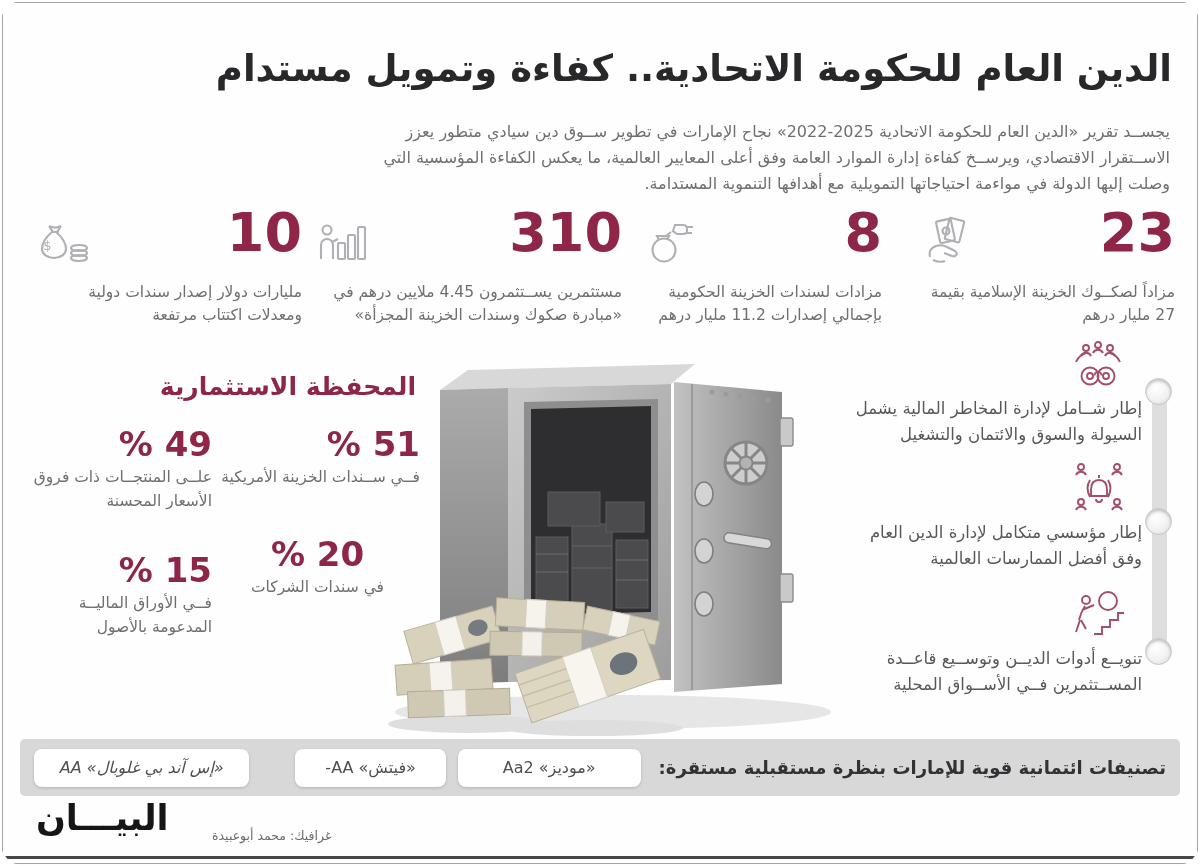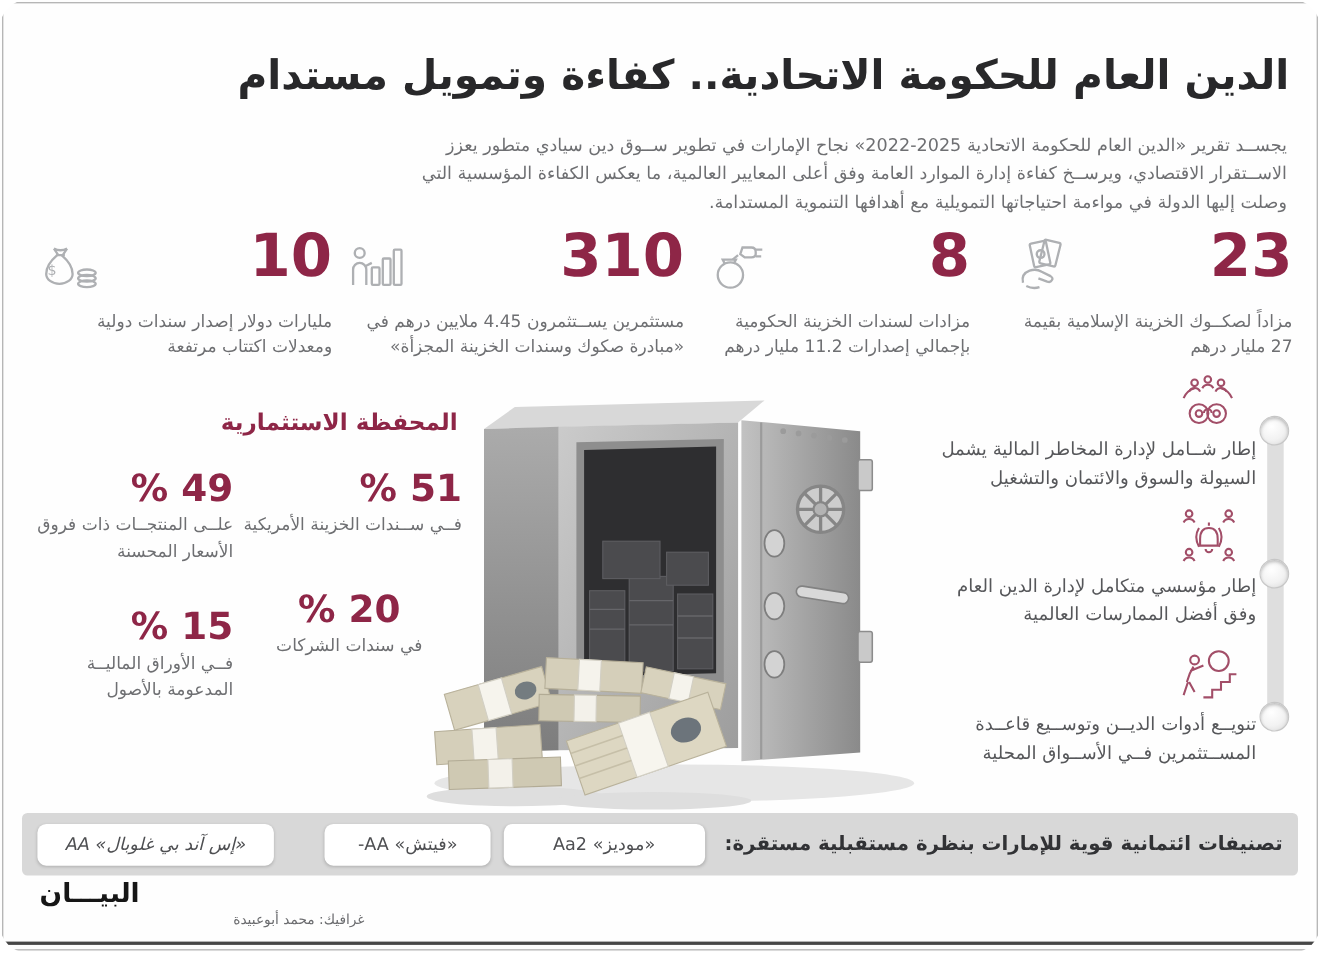--- a/index.html
+++ b/index.html
@@ -17,21 +17,21 @@
   .stat-head{display:flex;justify-content:space-between;align-items:flex-start;padding-left:8px;}
   .stat-value{font-size:54px;font-weight:bold;color:#8e2647;line-height:0.95;}
   .stat-icon{margin-top:8px;flex:0 0 auto;}
   .stat-label{margin-top:12px;font-size:15.5px;line-height:1.5;color:#6e6f72;text-align:right;}
   #stat-0{right:25px;width:260px;}
   #stat-1{right:318px;width:245px;}
   #stat-2{right:578px;width:315px;}
   #stat-3{right:898px;width:272px;}
 
   .portfolio-title{position:absolute;top:372px;right:784px;direction:rtl;text-align:right;
-                   font-size:21px;font-weight:bold;color:#8e2647;}
+                   font-size:25px;font-weight:bold;color:#8e2647;}
   .pct{position:absolute;direction:rtl;text-align:right;}
   .pct-value{font-size:34px;font-weight:bold;color:#8e2647;line-height:1.1;}
   .pct-label{margin-top:3px;font-size:15.5px;line-height:1.5;color:#6e6f72;}
   #pct-0{top:426px;right:780px;width:205px;}
   #pct-1{top:426px;right:988px;width:192px;}
   #pct-2{top:536px;right:780px;width:205px;text-align:center;}
   #pct-3{top:552px;right:988px;width:192px;}
 
   .safe-wrap{position:absolute;left:378px;top:332px;width:492px;height:405px;}
 
@@ -46,21 +46,21 @@
   .pillar-text{font-size:16.5px;line-height:1.55;color:#56575a;}
   #pillar-0{top:340px;} #pillar-1{top:460px;} #pillar-2{top:588px;}
 
   .ratings{position:absolute;left:20px;top:739px;width:1160px;height:57px;background:#d8d8d8;
            border-radius:5px;display:flex;direction:rtl;align-items:center;padding:0 14px;gap:12px;box-sizing:border-box;}
   .ratings-heading{font-size:18px;font-weight:bold;color:#313235;margin-left:6px;white-space:nowrap;}
   .pill{background:#fff;border-radius:8px;height:38px;display:flex;align-items:center;justify-content:center;
         font-size:16px;color:#4e4f52;box-shadow:0 1px 3px rgba(0,0,0,.18);direction:rtl;white-space:nowrap;}
   #pill-0{width:185px;} #pill-1{width:152px;} #pill-2{width:218px;margin-right:34px;font-style:italic;}
 
-  .brand{position:absolute;left:36px;top:798px;direction:rtl;font-size:24px;font-weight:bold;color:#161616;}
+  .brand{position:absolute;left:36px;top:798px;direction:rtl;font-size:35px;font-weight:bold;color:#161616;}
   .credit{position:absolute;left:212px;top:828px;direction:rtl;font-size:12.5px;color:#6a6b6e;}
 
   svg{display:block;}
 </style>
 </head>
 <body>
 
 <div class="page">
   <div class="frame"></div>
 

